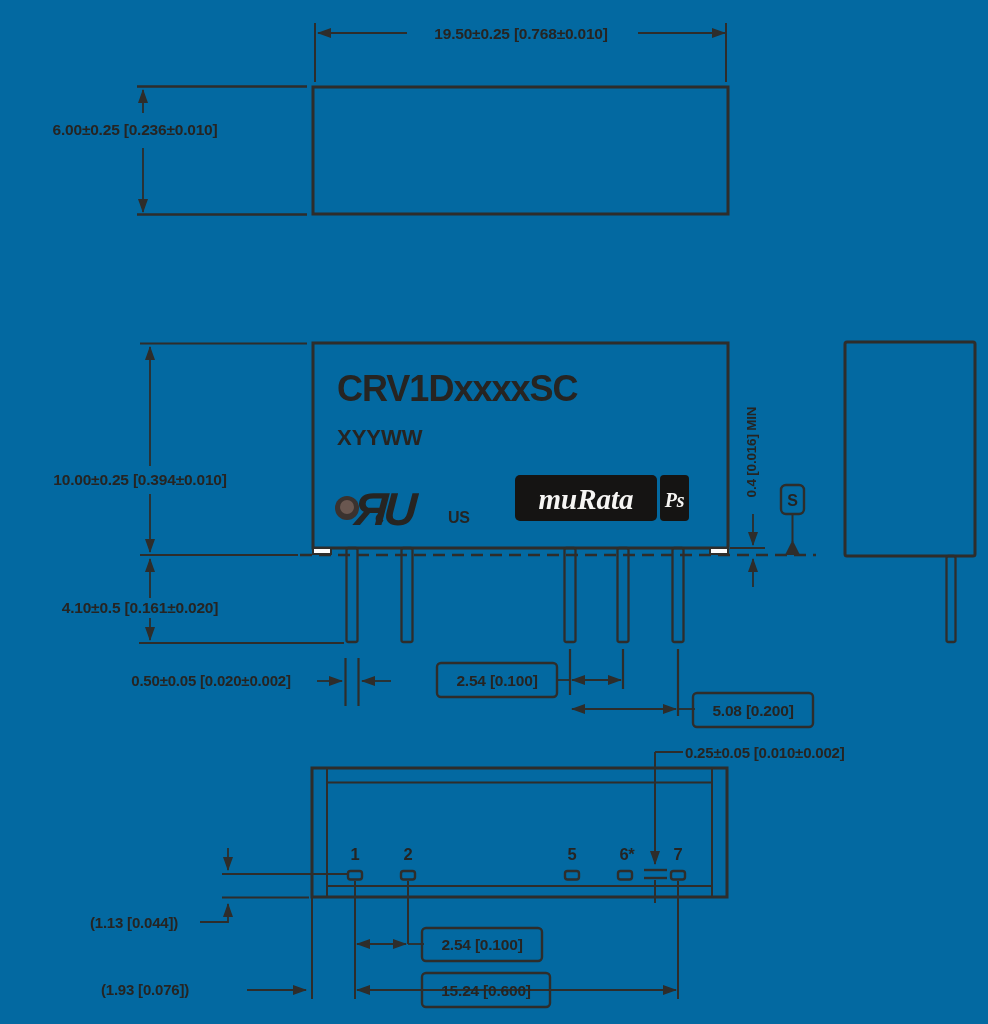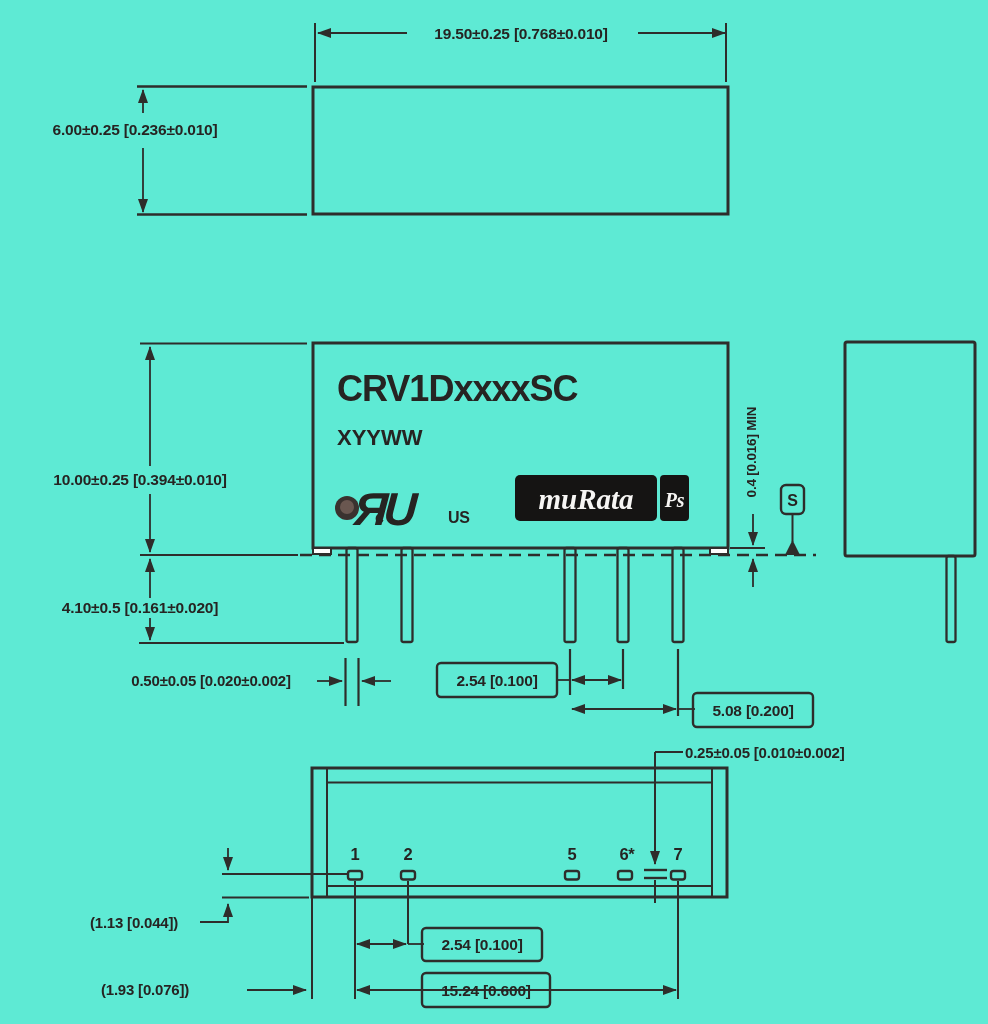--- a/index.html
+++ b/index.html
@@ -1,16 +1,16 @@
 <!DOCTYPE html>
 <html><head>
 <meta charset="utf-8">
 <style>
   html,body{margin:0;padding:0;background:#ffffff;}
-  .sheet{position:relative;width:988px;height:1024px;background:#5eead4;overflow:hidden;
+  .sheet{position:relative;width:988px;height:1024px;background:#0369a1;overflow:hidden;
          font-family:"Liberation Sans",sans-serif;}
   svg text{font-family:"Liberation Sans",sans-serif;font-weight:700;fill:#262422;letter-spacing:-0.2px;}
   svg .dim{font-size:15.5px;}
   svg .dimS{font-size:15px;}
   svg .pn{font-size:36px;letter-spacing:-1px;}
   svg .dc{font-size:22px;letter-spacing:0px;}
   svg .pinlbl{font-size:16.5px;}
   svg .ulsm{font-size:16px;}
   svg .ulmark{font-size:46px;font-style:italic;letter-spacing:-4px;}
   svg .logo{font-family:"Liberation Serif",serif;font-style:italic;font-size:29px;fill:#f7f6f4;letter-spacing:0;}

